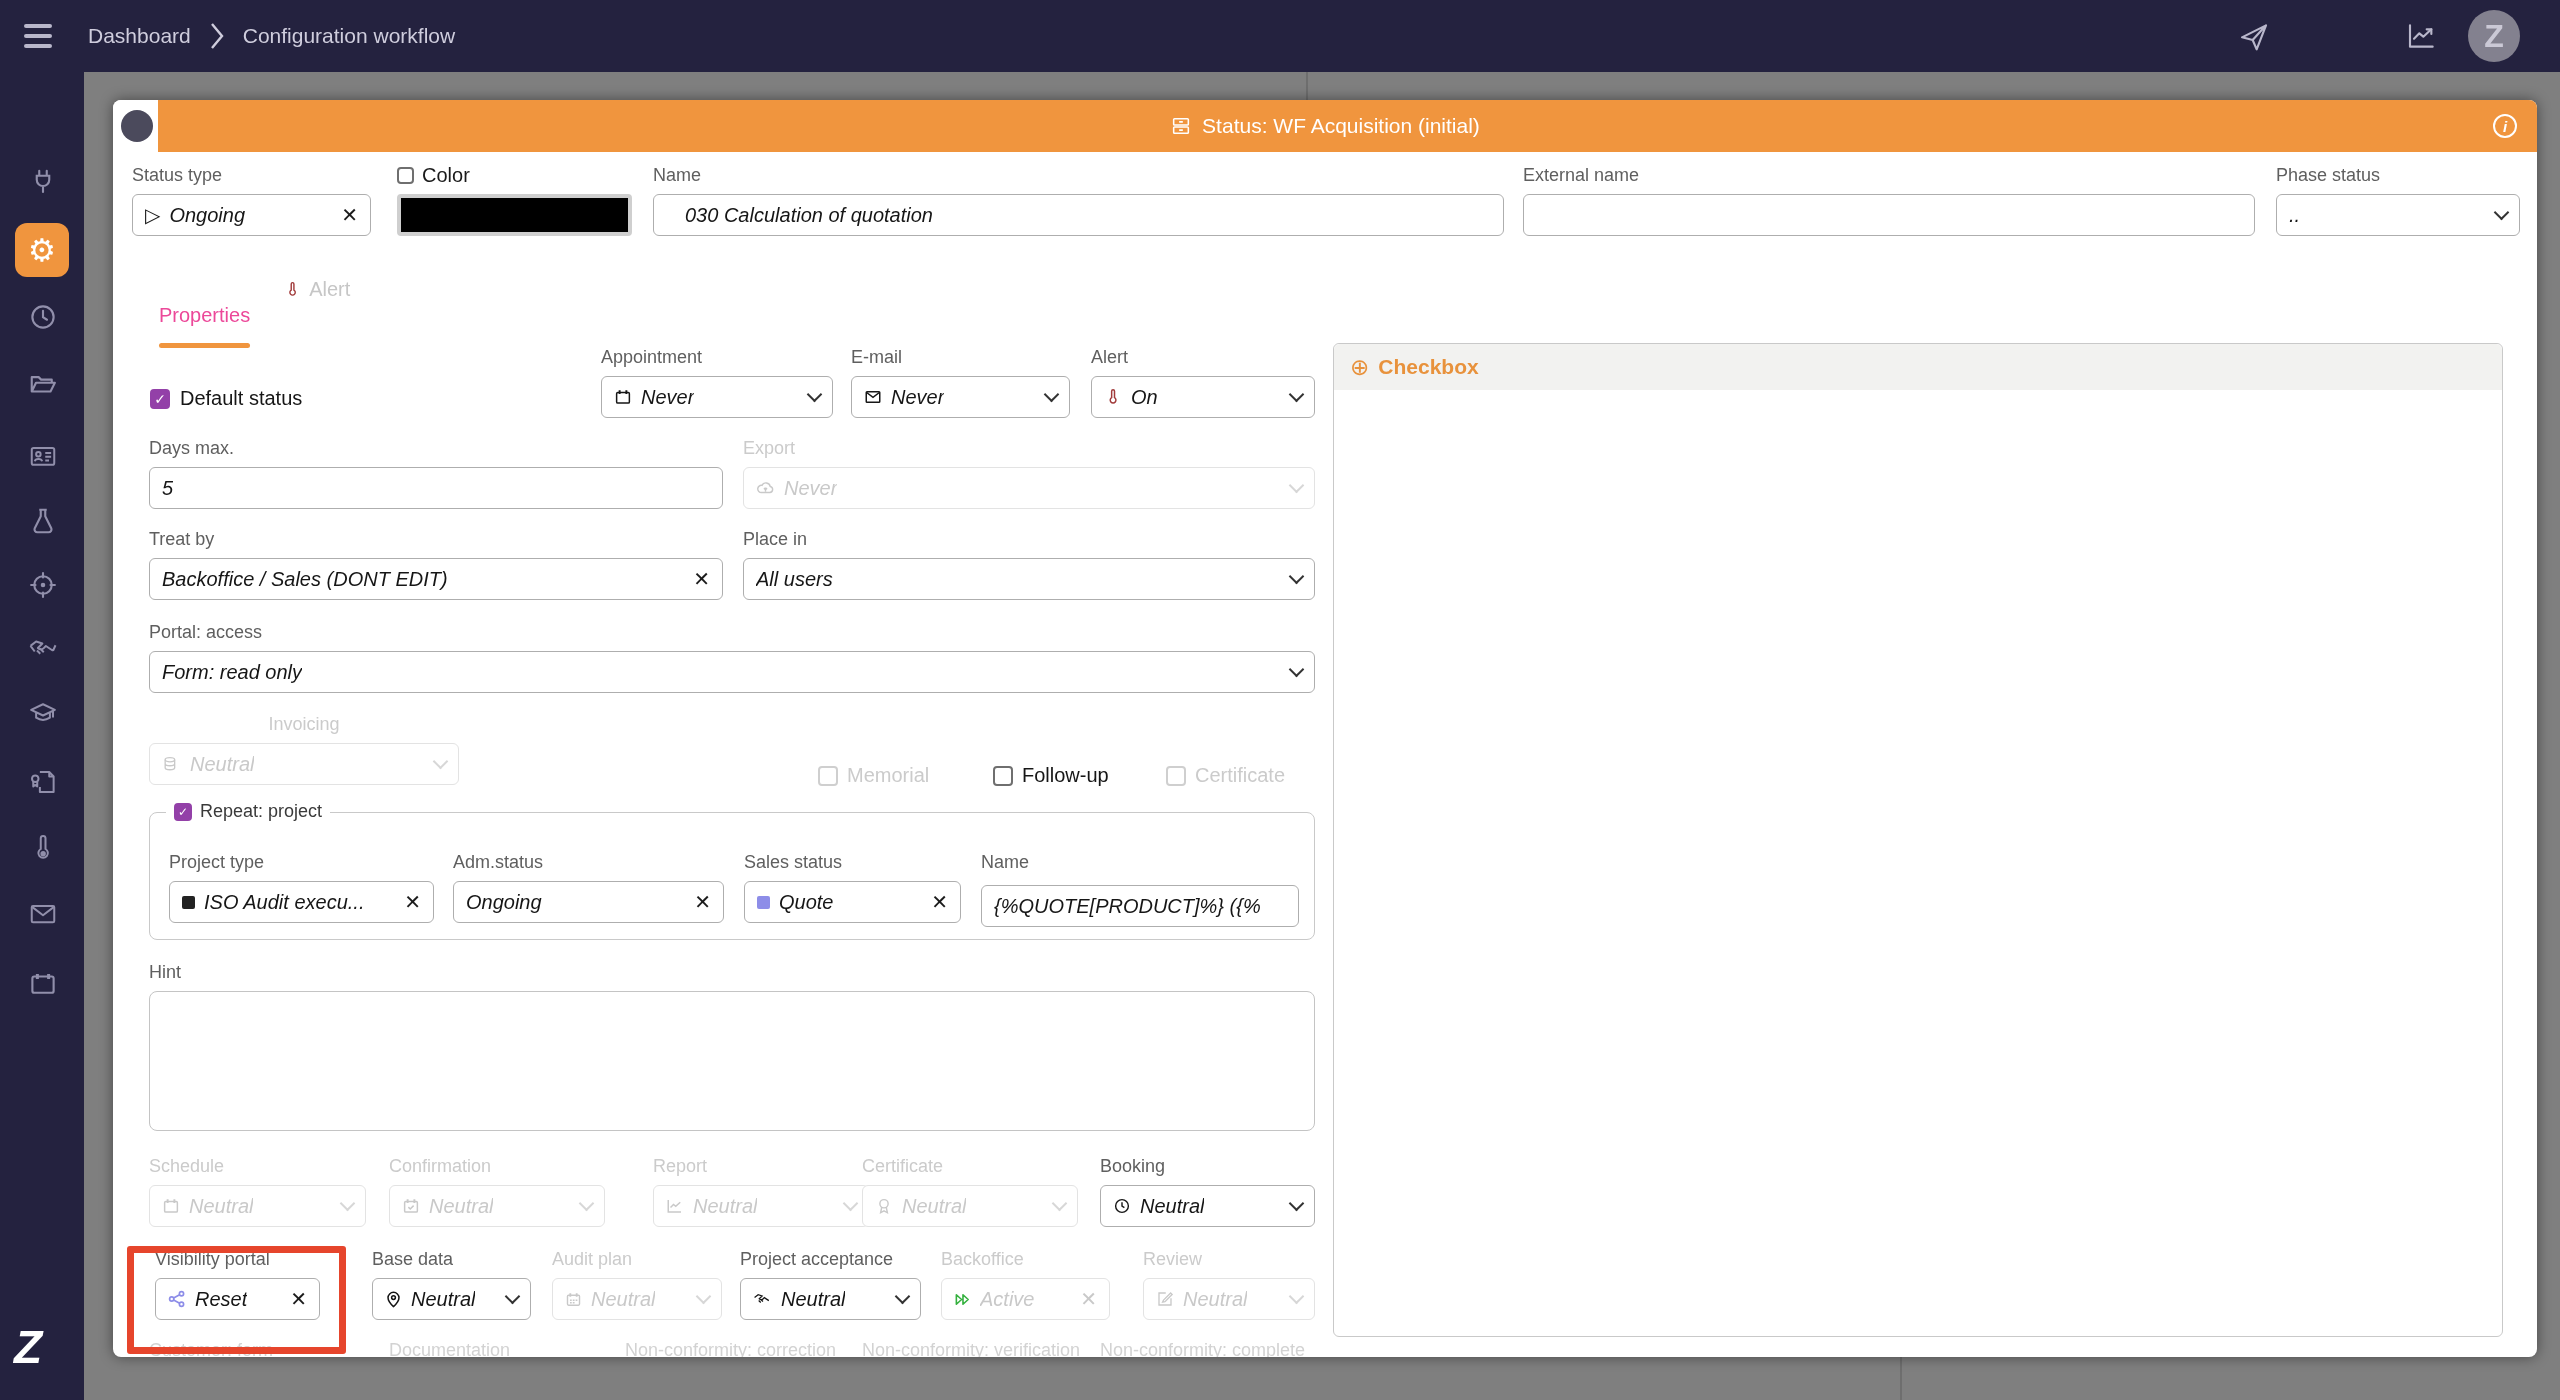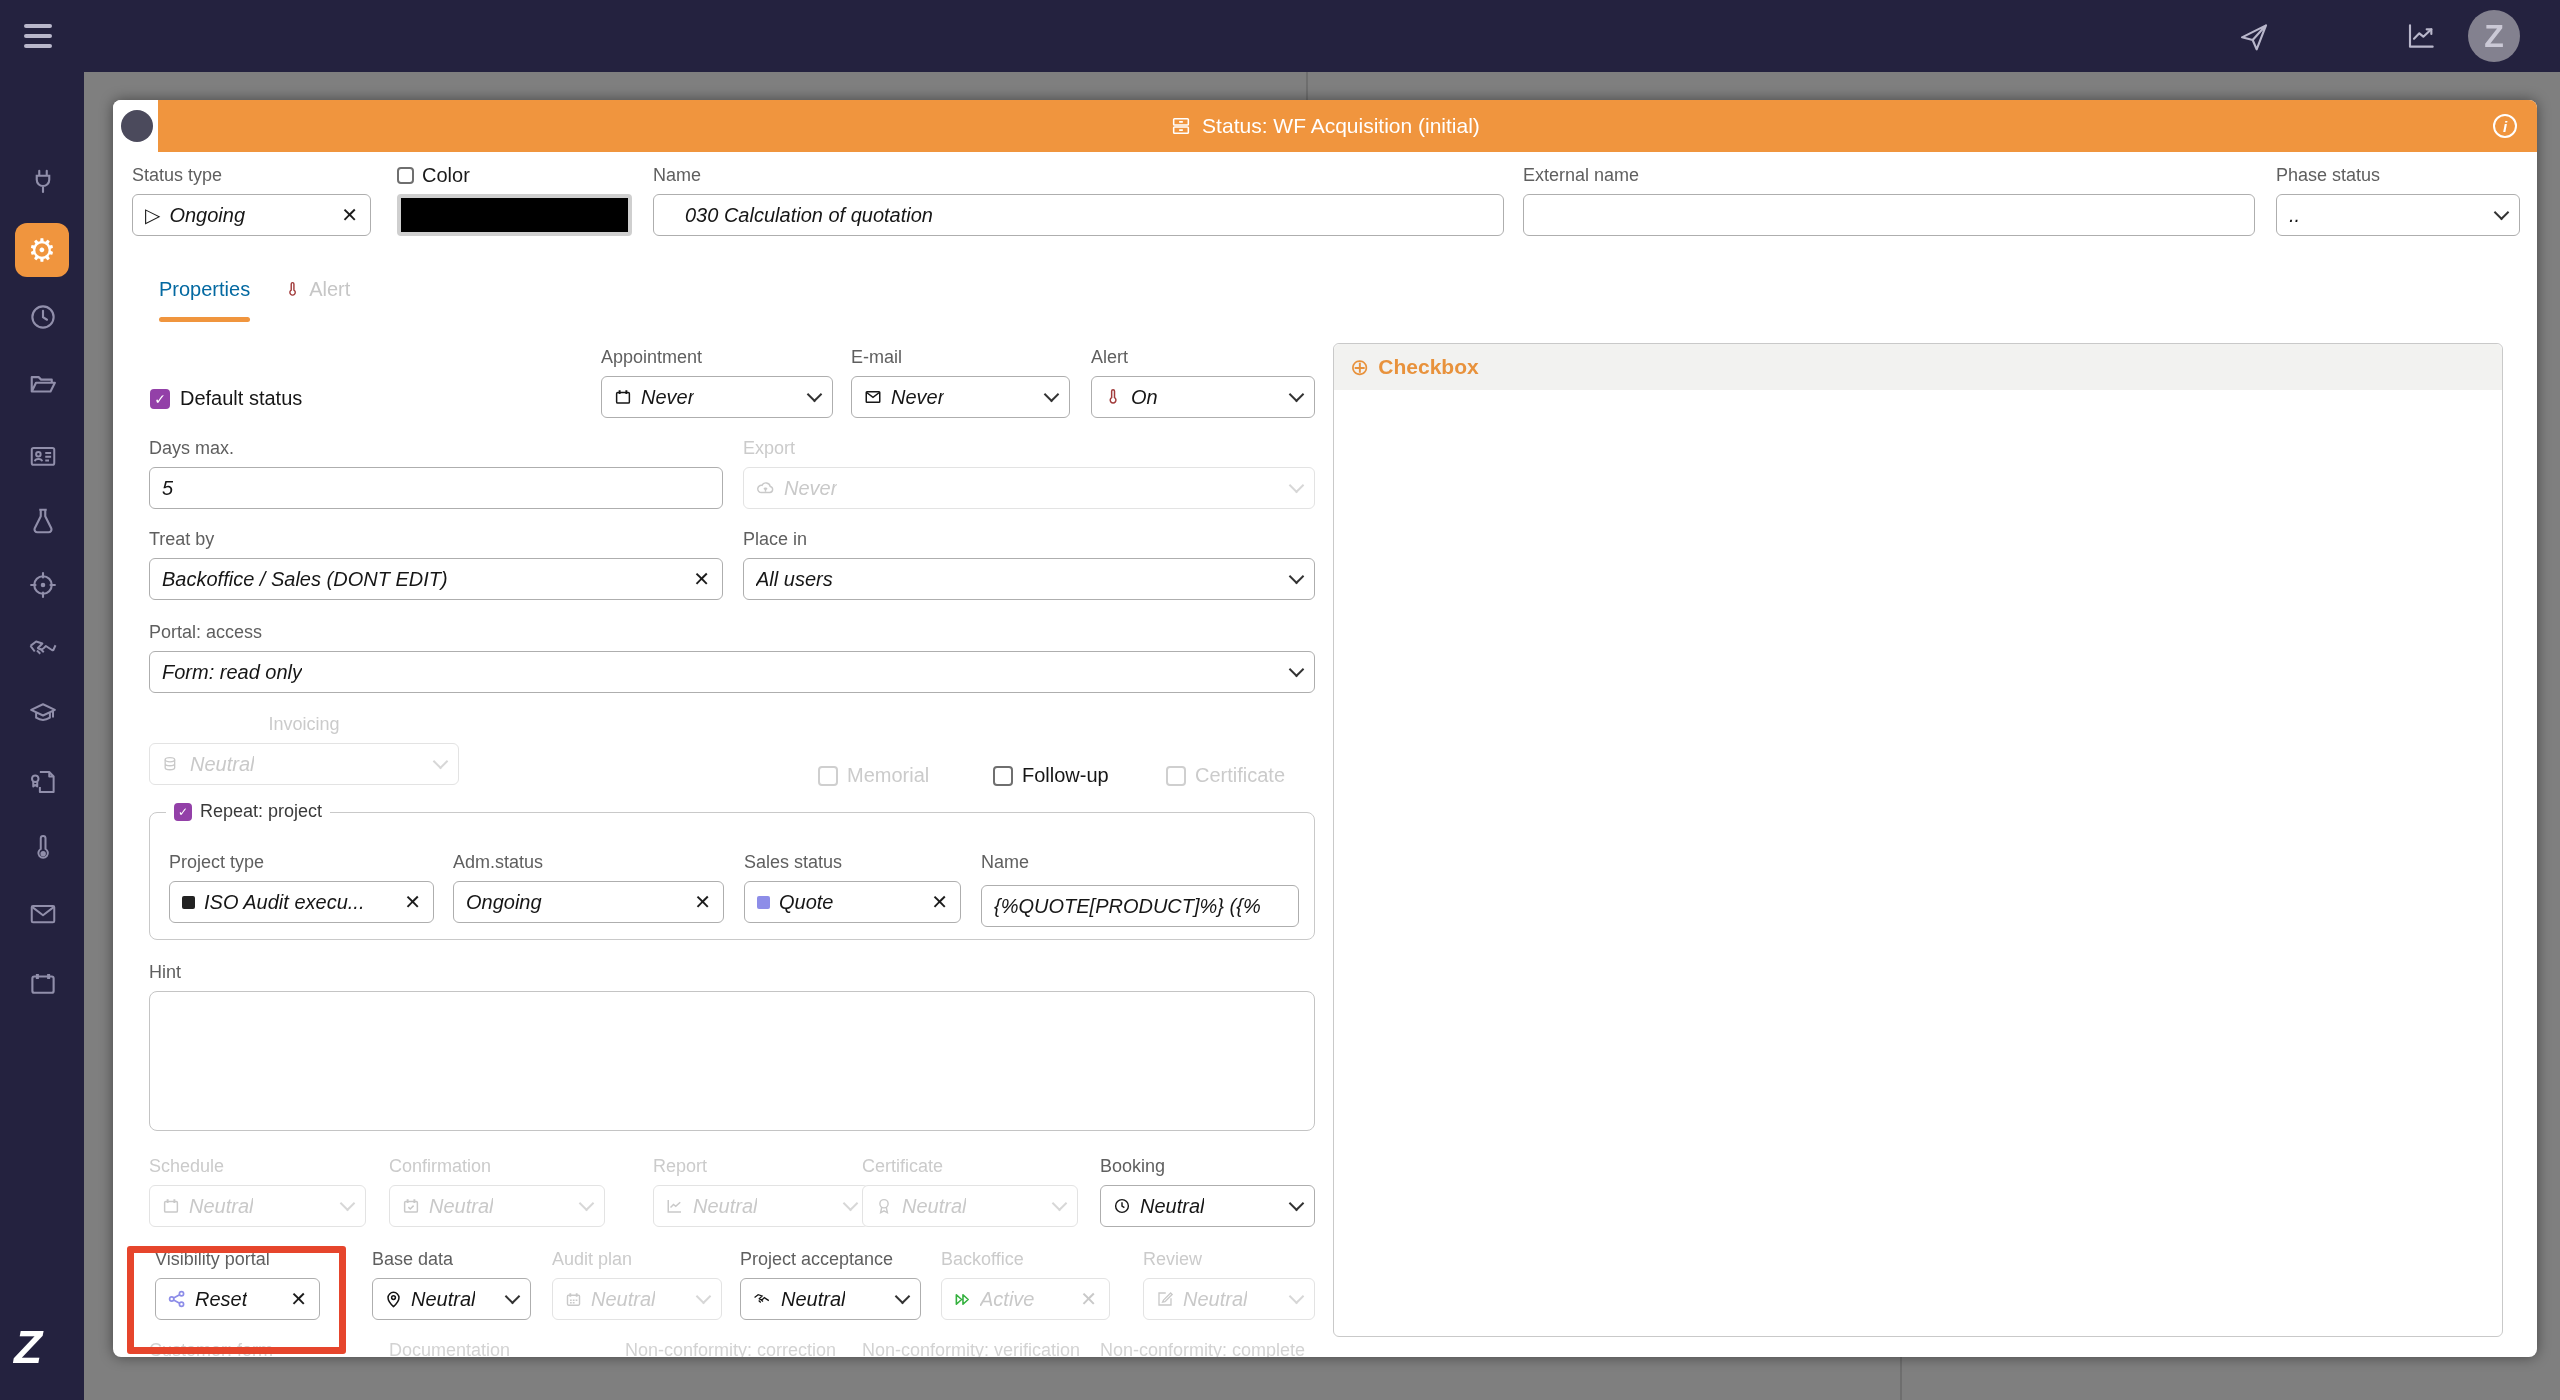--- a/index.html
+++ b/index.html
@@ -50,21 +50,21 @@
   .cb { width:20px; height:20px; border:2px solid #6f6f6f; border-radius:4px; background:#fff; flex:none; cursor:pointer; }
   .cb.on { background:#9340a8; border-color:#9340a8; color:#fff; font-size:14px; line-height:16px; text-align:center; }
   .cb.dis { border-color:#cfcfcf; }
 
   .swatch { height:42px; border:4px solid #cfcfcf; border-radius:4px; background:#000; cursor:pointer; }
 
   
   .tabs { position:absolute; left:46px; top:178px; display:flex; gap:34px; }
   .tab { cursor:pointer; }
   .tab .t { display:flex; align-items:center; gap:8px; font-size:20px; }
-  .tab.active .t { color:#0369a1; }
+  .tab.active .t { color:#ec4899;margin-top:26px; }
   .tab.active::after { content:""; display:block; height:5px; border-radius:3px; background:#f0953e; margin-top:16px; }
   .tab.idle .t { color:#c6c6c6; }
 
   
   .fieldset { position:absolute; left:36px; top:712px; width:1166px; height:128px; border:1px solid #c9c9c9; border-radius:8px; }
   .legend { position:absolute; left:16px; top:-12px; background:#fff; padding:0 8px; display:flex; align-items:center; gap:8px; font-size:18px; color:#3a3a3a; }
   .legend .cb { width:18px; height:18px; font-size:12px; line-height:14px; }
 
   .hintarea { position:absolute; left:36px; top:891px; width:1166px; height:140px; border:1px solid #c4c4c4; border-radius:8px; background:#fff; cursor:text; }
 
@@ -84,20 +84,29 @@
 <body>
 
 <div class="canvas">
 
   <header class="topbar">
     <div class="burger">
         <i></i>
         <i></i>
         <i></i>
       </div>
+    <nav class="crumbs">
+      <span>Dashboard</span>
+      <span class="crumb-sep">
+        <svg width="16" height="30" viewBox="0 0 16 30" fill="none" stroke="#cfcddd" stroke-width="2.4">
+            <path d="M3 3l10 12L3 27"></path>
+          </svg>
+      </span>
+      <span>Configuration workflow</span>
+    </nav>
     <span class="tb-ico" style="right:290px;">
       <svg width="32" height="32" viewBox="0 0 24 24" fill="none" stroke="currentColor" stroke-width="1.6" stroke-linejoin="round">
           <path d="M3 13l18-9-7 18-3-7zM11 15l10-11"></path>
         </svg>
     </span>
     <span class="tb-ico" style="right:122px;">
       <svg width="32" height="32" viewBox="0 0 24 24" fill="none" stroke="currentColor" stroke-width="1.6" stroke-linecap="round" stroke-linejoin="round">
           <path d="M3 4v16h17"></path>
           <path d="M6 14l4-4 3 2.5L19 7"></path>
           <path d="M15.5 7H19v3.5"></path>

